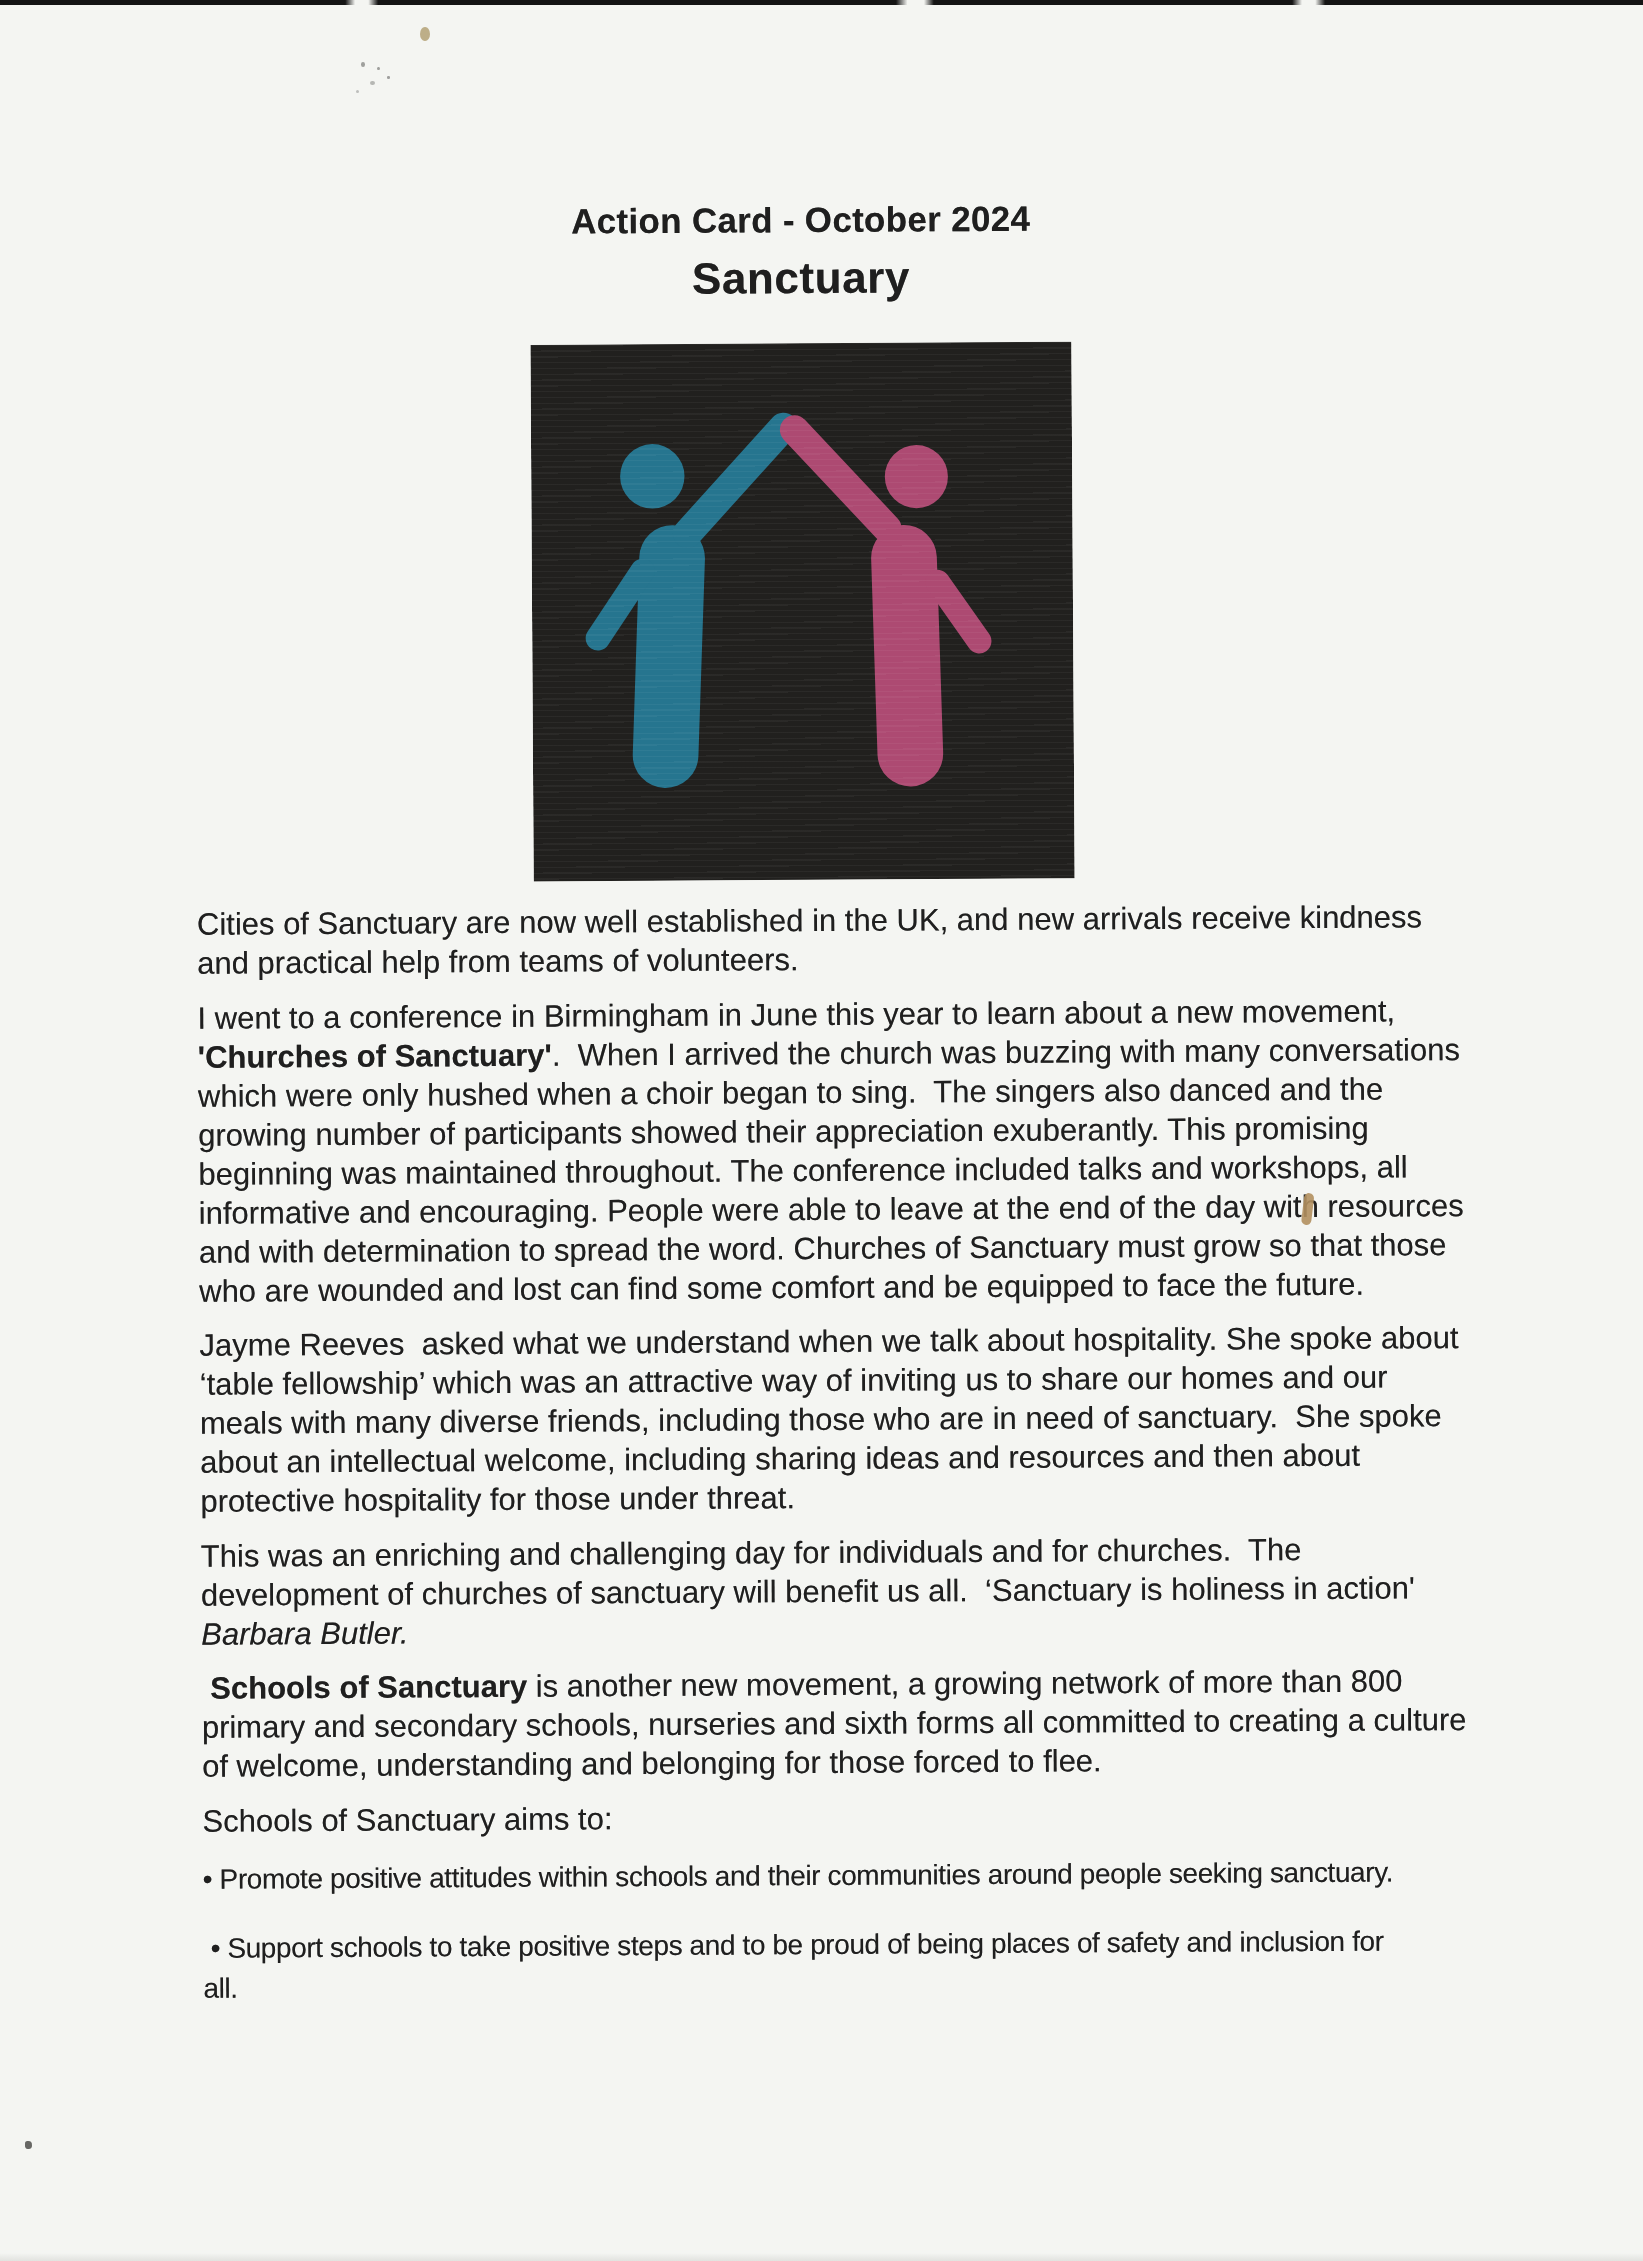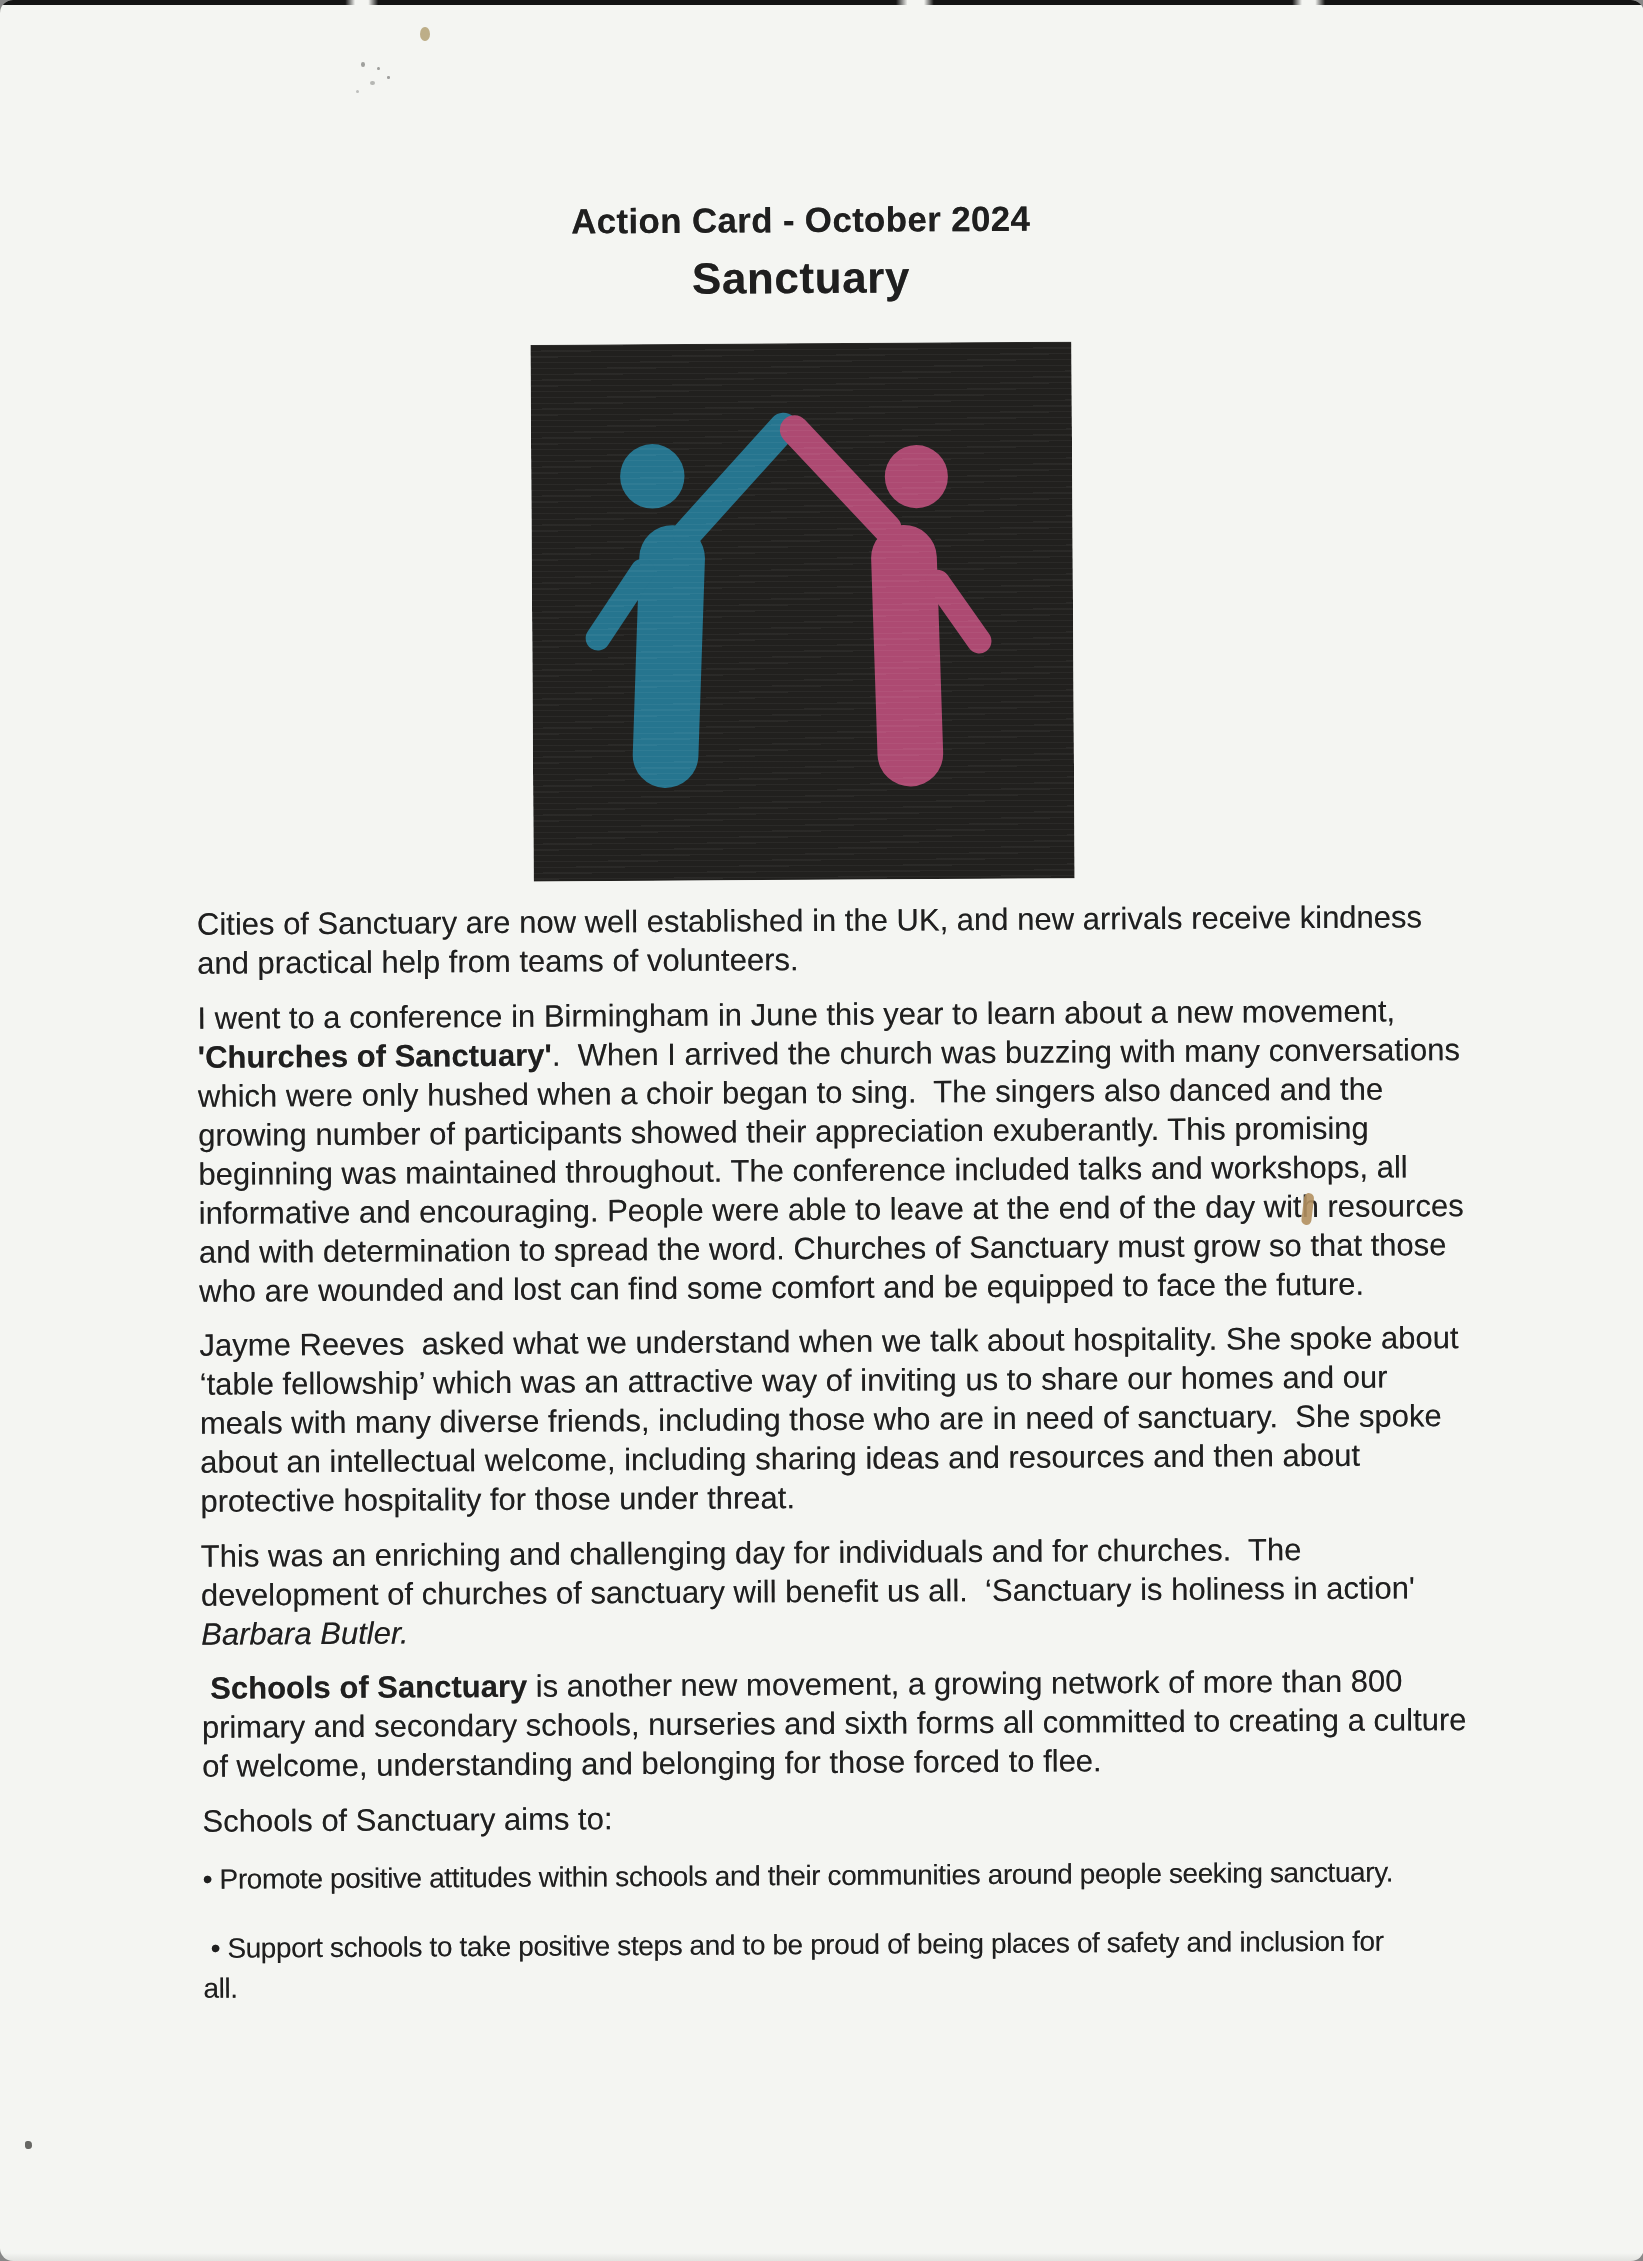--- a/index.html
+++ b/index.html
@@ -3,21 +3,20 @@
 <meta charset="utf-8">
 <style>
   html,body{margin:0;padding:0;background:#888;}
   .page{
     position:relative;
     width:1644px;height:2261px;
     background:#f4f5f2;
     overflow:hidden;
     font-family:"Liberation Sans", sans-serif;
     color:#1f1f1f;
-    border-radius:13px;
   }
   .page::after{
     content:"";position:absolute;left:0;right:0;bottom:0;height:7.7px;
     background:linear-gradient(to bottom, rgba(0,0,0,0), rgba(60,60,55,0.10));
     pointer-events:none;
   }
   .scan-topbar{
     position:absolute;top:0;left:0;width:100%;height:4.5px;
     background:linear-gradient(90deg,
       #141414 0%, #141414 21%, rgba(20,20,20,0) 21.6%, rgba(20,20,20,0) 22.4%,

